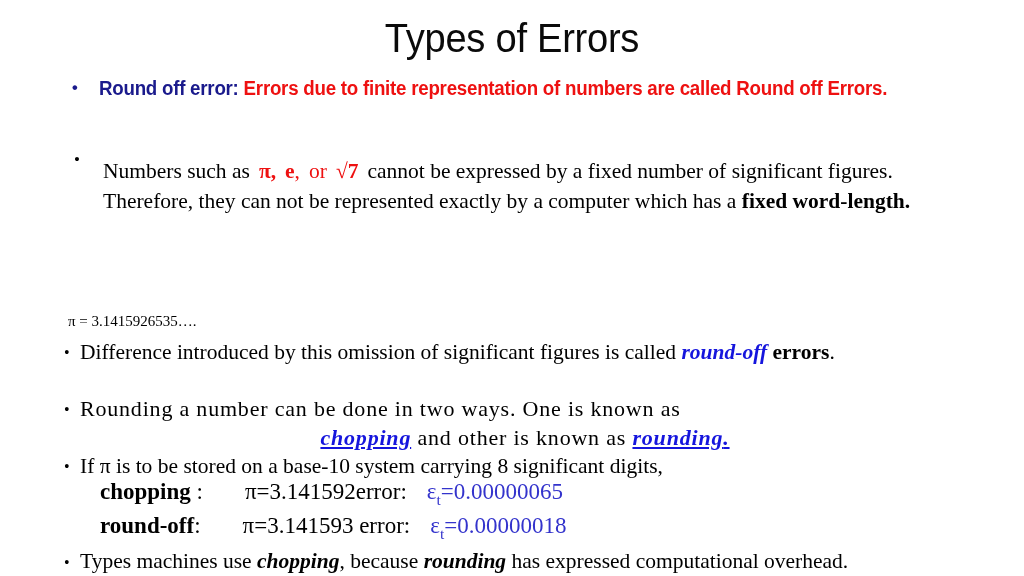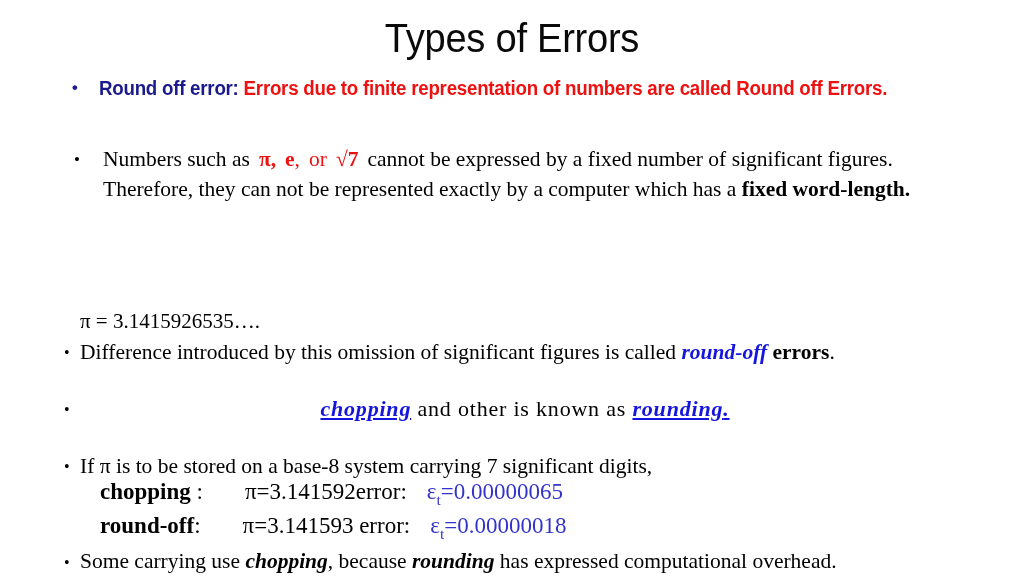--- a/index.html
+++ b/index.html
@@ -85,32 +85,32 @@
   
   .blk-numbers {
     position: absolute;
     left: 74px;
     top: 70px;
     width: 840px;
     font-size: 21.5px;
     line-height: 30px;
   }
   .blk-numbers .bullet { font-size: 17px; left: 0px; top: 1px; }
-  .blk-numbers .txt { display: block; padding-left: 29px; }
+  .blk-numbers .txt { display: block; padding-left: 29px; margin-top: 12px; }
   .red-bold { color: #ee1111; font-weight: bold; }
   .red-reg  { color: #ee1111; }
   .sp { display: inline-block; width: 9px; }
   .b { font-weight: bold; }
 
   
   .blk-pi {
     position: absolute;
-    left: 80px;
+    left: 68px;
     top: 233px;
-    font-size: 21px;
+    font-size: 15px;
     line-height: 28px;
   }
 
   
   .blk-diff {
     position: absolute;
     left: 64px;
     top: 265px;
     width: 870px;
     font-size: 21.5px;
@@ -204,32 +204,33 @@
 
     <div class="blk-pi">π = 3.1415926535….</div>
 
     <div class="row blk-diff">
       <span class="bullet">•</span>
       <span class="txt"><span>Difference introduced by this omission of significant figures is called </span><span class="blue-bi">round-off</span> <span class="b">errors</span><span>.</span></span>
     </div>
 
     <div class="row blk-round">
       <span class="bullet">•</span>
+      <span class="txt">Rounding a number can be done in two ways. One is known as</span>
       <span class="l2"><span class="blue-biu">chopping</span><span> and other is  known as </span><span class="blue-biu">rounding</span><span class="blue-biu">.</span></span>
     </div>
 
     <div class="row blk-ifpi">
       <span class="bullet">•</span>
-      <span class="txt">If π is to be stored on a base-8 system carrying 7 significant digits,</span>
+      <span class="txt">If π is to be stored on a base-10 system carrying 8 significant digits,</span>
     </div>
 
     <div class="blk-table">
       <span class="trow"><span class="lbl">chopping</span> <span>:</span><span class="gap-a"></span><span>π=3.141592</span><span>error:</span><span class="gap-b"></span><span class="blue-val"><span>ε</span><sub>t</sub><span>=0.00000065</span></span></span>
       <span class="trow"><span class="lbl">round-off</span><span>:</span><span class="gap-a"></span><span>π=3.141593</span> <span>error:</span><span class="gap-b"></span><span class="blue-val"><span>ε</span><sub>t</sub><span>=0.00000018</span></span></span>
     </div>
 
     <div class="row blk-some">
       <span class="bullet">•</span>
-      <span class="txt"><span>Some carrying use </span><span class="bi">chopping</span><span>, because </span><span class="bi">rounding</span><span> has expressed computational overhead.</span></span>
+      <span class="txt"><span>Types machines use </span><span class="bi">chopping</span><span>, because </span><span class="bi">rounding</span><span> has expressed computational overhead.</span></span>
     </div>
 
   </div>
 </div>
 
 </body></html>

